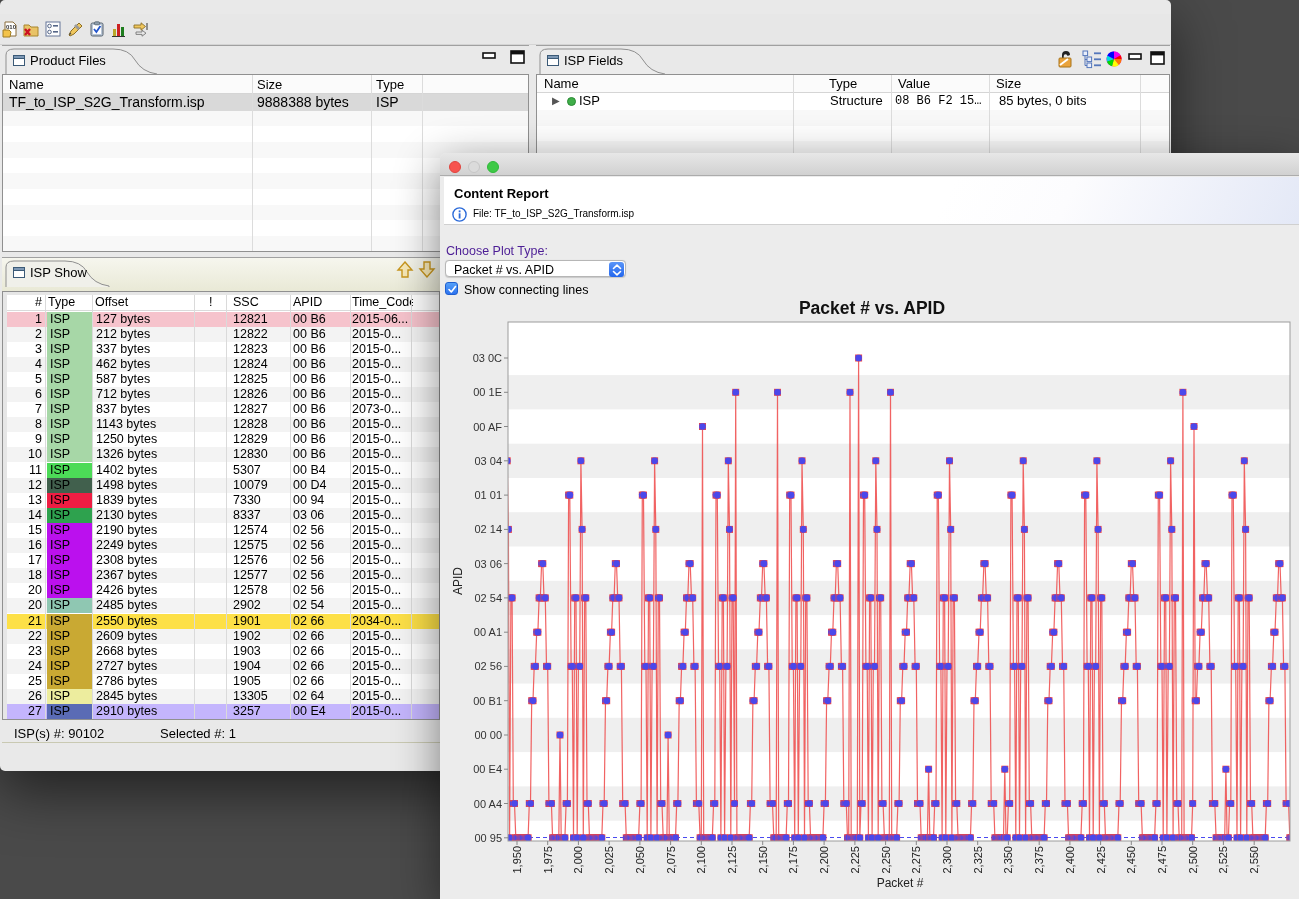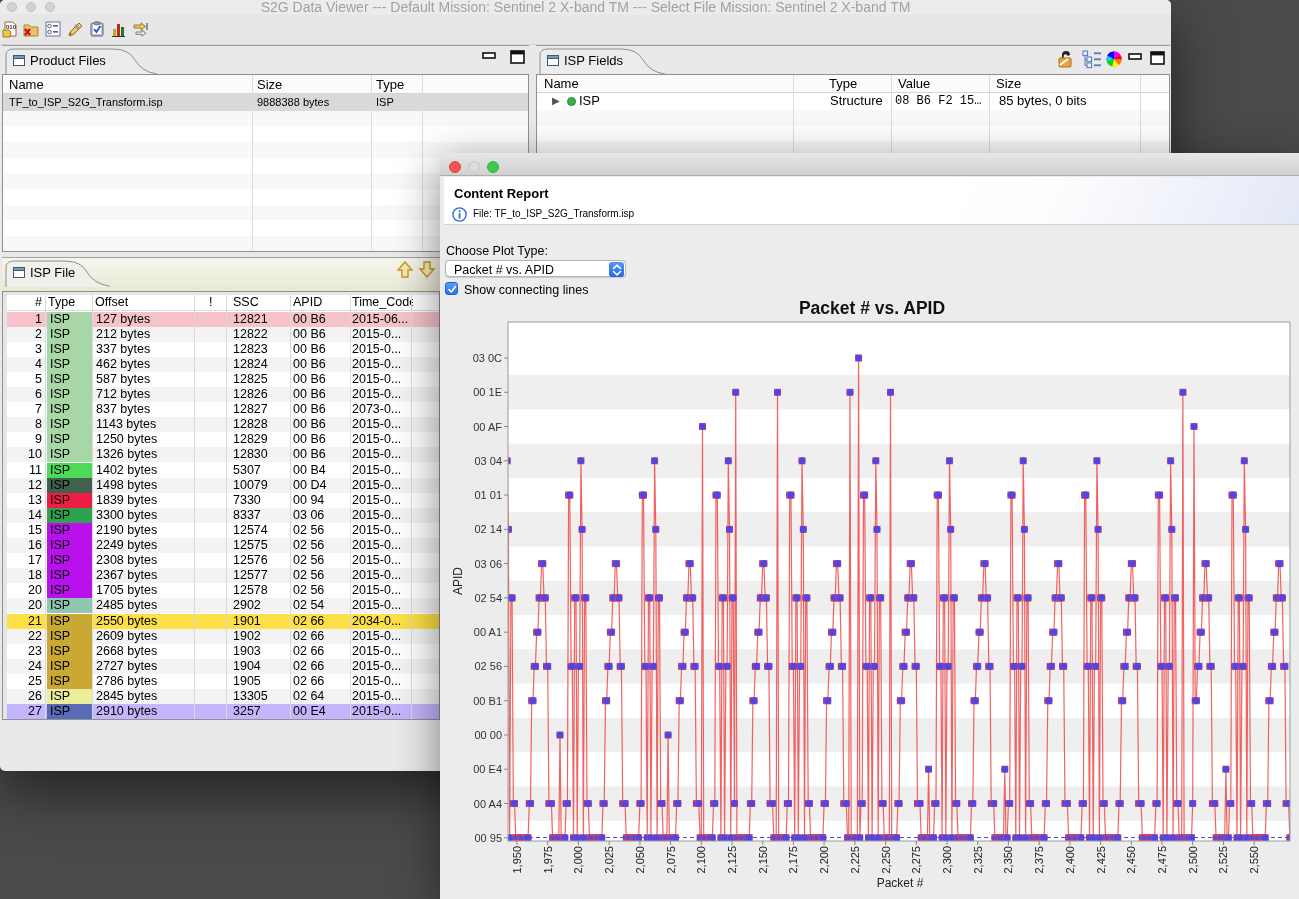--- a/index.html
+++ b/index.html
@@ -39,26 +39,20 @@
   border-bottom:1px solid #acacac; }
 .dtl { position:absolute; top:8px; width:12px; height:12px; border-radius:50%; }
 #dlg-head { position:absolute; left:4px; top:24px; width:100%; height:48px;
   background:linear-gradient(115deg,#ffffff 58%,#fcfcfe 72%,#eceff9 90%,#e3e8f6 100%);
   border-bottom:1px solid #d0d0d0; }
 .chev { fill:none; stroke:#fff; stroke-width:1.6; stroke-linecap:round; stroke-linejoin:round; }
 </style></head>
 <body>
 
 <div id="app">
- <div id="titlebar">
-  <div class="tl" style="left:7px"></div>
-  <div class="tl" style="left:26px"></div>
-  <div class="tl" style="left:45px"></div>
-  <div id="title">S2G Data Viewer --- Default Mission: Sentinel 2 X-band TM --- Select File Mission: Sentinel 2 X-band TM</div>
- </div>
  <div id="toolbar">
   <svg width="160" height="24" style="position:absolute;left:2px;top:6px">
 
    <g transform="translate(0,1)">
     <path d="M3,1 h8 l3,3 v11 h-11 z" fill="#fff" stroke="#8a6d3b" stroke-width="1"></path>
     <text x="4" y="8" font-size="6" font-weight="bold" fill="#333">010</text>
     <path d="M1,9 l6,0 2,2 -1,5 -7,0 z" fill="#f3c34a" stroke="#a07d22" stroke-width="1"></path>
    </g>
 
    <g transform="translate(21,1)">
@@ -120,21 +114,21 @@
    <rect x="29" y="1" width="13" height="3.4" fill="#111"></rect>
   </svg>
 
   <div class="panel-border" style="left:0;top:29px;width:527px;height:178px;">
    <div style="position:absolute;left:0;top:0;right:0;bottom:0;overflow:hidden">
     <div class="thead" style="left:0;top:0;width:100%;height:19px;">
      <span class="hd" style="left:6px;top:2px">Name</span>
      <span class="hd" style="left:254px;top:2px">Size</span>
      <span class="hd" style="left:373px;top:2px">Type</span>
     </div>
-    <div class="abs" style="left:0;top:19px;width:100%;height:16.5px;background:#d9d9d9;font-size:11px;line-height:16px">
+    <div class="abs" style="left:0;top:19px;width:100%;height:16.5px;background:#d9d9d9;font-size:14px;line-height:16px">
      <span class="hd" style="left:6px">TF_to_ISP_S2G_Transform.isp</span>
      <span class="hd" style="left:254px">9888388 bytes</span>
      <span class="hd" style="left:373px">ISP</span>
     </div>
     <div class="abs" style="left:0;top:35.5px;right:0;bottom:0">
             <div style="position:absolute;left:0;top:0.0px;width:100%;height:15.7px;background:#f8f8f8"></div>
             <div style="position:absolute;left:0;top:15.7px;width:100%;height:15.7px;background:#ffffff"></div>
             <div style="position:absolute;left:0;top:31.4px;width:100%;height:15.7px;background:#f8f8f8"></div>
             <div style="position:absolute;left:0;top:47.1px;width:100%;height:15.7px;background:#ffffff"></div>
             <div style="position:absolute;left:0;top:62.8px;width:100%;height:15.7px;background:#f8f8f8"></div>
@@ -230,21 +224,21 @@
  <div class="abs" style="left:2px;top:257px;width:1167px;height:490px;">
   <div class="abs" style="left:0;top:0;width:100%;height:1px;background:#a0a0a0"></div>
   <div class="abs" style="left:0;top:1px;width:100%;height:33px;background:linear-gradient(#f6f6ee,#e9e9d6)"></div>
   <svg width="140" height="30" style="position:absolute;left:3px;top:1px">
    <path d="M1,29 L1,9 Q1,3 9,3 L60,3 Q76,3 82,14 Q89,26 104,28 L104,29" fill="#f0f0ea" stroke="#8f8f8f" stroke-width="1"></path>
   </svg>
   <svg width="12" height="12" style="position:absolute;left:11px;top:10px">
     <rect x="0.5" y="0.5" width="11" height="10" fill="#fff" stroke="#3b5a77"></rect>
     <rect x="0.5" y="0.5" width="11" height="3" fill="#7d98b5" stroke="#3b5a77"></rect>
   </svg>
-  <div class="abs tabtxt" style="left:28px;top:8px">ISP File</div>
+  <div class="abs tabtxt" style="left:28px;top:8px">ISP Show</div>
 
   <svg width="50" height="22" style="position:absolute;left:394px;top:4px">
    <path d="M9,1 L16,9 h-4 v7 h-6 v-7 h-4 z" fill="#f7e9b8" stroke="#c8961e" stroke-width="1.4"></path>
    <path d="M31,16 L24,8 h4 v-7 h6 v7 h4 z" fill="#f7e9b8" stroke="#c8961e" stroke-width="1.4"></path>
   </svg>
 
   <div class="abs" style="left:0;top:34px;width:438px;height:429px;background:#e6e6e6;border:1px solid #909090">
 
    <div class="abs" style="left:4px;top:3px;width:432px;height:424px;background:#fff;overflow:hidden">
     <div class="abs" style="left:0;top:0;width:100%;height:15.5px;font-size:12.5px;border-bottom:1px solid #dadada">
@@ -370,21 +364,21 @@
               <span class="c1" style="background:#ef1d43">ISP</span>
               <span class="c2">1839 bytes</span>
               <span class="c3"></span>
               <span class="c4">7330</span>
               <span class="c5">00 94</span>
               <span class="c6">2015-0...</span>
             </div>
 <div class="ilrow" style="top:196.3px;background:#f3f3f3">
               <span class="c0">14</span>
               <span class="c1" style="background:#2ea24e">ISP</span>
-              <span class="c2">3300 bytes</span>
+              <span class="c2">2130 bytes</span>
               <span class="c3"></span>
               <span class="c4">8337</span>
               <span class="c5">03 06</span>
               <span class="c6">2015-0...</span>
             </div>
 <div class="ilrow" style="top:211.4px;background:#ffffff">
               <span class="c0">15</span>
               <span class="c1" style="background:#bb10ee">ISP</span>
               <span class="c2">2190 bytes</span>
               <span class="c3"></span>
@@ -415,21 +409,21 @@
               <span class="c1" style="background:#bb10ee">ISP</span>
               <span class="c2">2367 bytes</span>
               <span class="c3"></span>
               <span class="c4">12577</span>
               <span class="c5">02 56</span>
               <span class="c6">2015-0...</span>
             </div>
 <div class="ilrow" style="top:271.8px;background:#ffffff">
               <span class="c0">20</span>
               <span class="c1" style="background:#bb10ee">ISP</span>
-              <span class="c2">1705 bytes</span>
+              <span class="c2">2426 bytes</span>
               <span class="c3"></span>
               <span class="c4">12578</span>
               <span class="c5">02 56</span>
               <span class="c6">2015-0...</span>
             </div>
 <div class="ilrow" style="top:286.9px;background:#f3f3f3">
               <span class="c0">20</span>
               <span class="c1" style="background:#8fc7b2">ISP</span>
               <span class="c2">2485 bytes</span>
               <span class="c3"></span>
@@ -504,39 +498,44 @@
     <div class="vline" style="left:38px;background:#dadada"></div>
     <div class="vline" style="left:85px;background:#dadada"></div>
     <div class="vline" style="left:187px;background:#dadada"></div>
     <div class="vline" style="left:219px;background:#dadada"></div>
     <div class="vline" style="left:283px;background:#dadada"></div>
     <div class="vline" style="left:343px;background:#dadada"></div>
     <div class="vline" style="left:404px;background:#dadada"></div>
    </div>
   </div>
 
+  <div class="abs" style="left:0;top:463px;width:438px;height:27px;font-size:13px;color:#000">
+   <span style="position:absolute;left:12px;top:6px">ISP(s) #: 90102</span>
+   <span style="position:absolute;left:158px;top:6px">Selected #: 1</span>
+   <div class="abs" style="left:0;top:22px;width:1167px;height:1px;background:#c9c9b2"></div>
+  </div>
  </div>
 </div>
 
 <div id="dialog">
  <div id="dlg-tb">
   <div class="dtl" style="left:9px;background:#f7544f;border:1px solid #e0443e"></div>
   <div class="dtl" style="left:28px;background:#dbdbdb;border:1px solid #c6c6c6"></div>
   <div class="dtl" style="left:47px;background:#3ec946;border:1px solid #2fb93a"></div>
  </div>
  <div id="dlg-head">
   <div style="position:absolute;left:10px;top:9px;font-size:13px;font-weight:bold;color:#000">Content Report</div>
   <svg width="15" height="15" style="position:absolute;left:8px;top:30px">
    <circle cx="7.5" cy="7.5" r="6.6" fill="#fff" stroke="#2c6bd9" stroke-width="1.4"></circle>
    <rect x="6.7" y="6.3" width="1.8" height="5.2" fill="#2c6bd9"></rect>
    <rect x="6.7" y="3.4" width="1.8" height="1.9" fill="#2c6bd9"></rect>
   </svg>
   <div style="position:absolute;left:29px;top:31px;font-size:10px;color:#000">File: TF_to_ISP_S2G_Transform.isp</div>
  </div>
- <div style="position:absolute;left:6px;top:91px;font-size:12.5px;color:#000000">Choose Plot Type:</div>
+ <div style="position:absolute;left:6px;top:91px;font-size:12.5px;color:#4c1d95">Choose Plot Type:</div>
  <div style="position:absolute;left:5px;top:107px;width:181px;height:17px;background:#fff;border:1px solid #b6b6b6;border-radius:4px;box-shadow:0 0.5px 1px rgba(0,0,0,.15)">
   <div style="position:absolute;left:8px;top:2px;font-size:12.5px">Packet # vs. APID</div>
   <div style="position:absolute;right:1px;top:1px;width:15px;height:15px;border-radius:3px;background:linear-gradient(#5a95f8,#2367ee)">
    <svg width="16" height="16" class="abs" style="left:0;top:0">
     <path class="chev" d="M4.5,6.5 L8,3.2 L11.5,6.5"></path>
     <path class="chev" d="M4.5,9.5 L8,12.8 L11.5,9.5"></path>
    </svg>
   </div>
  </div>
  <div style="position:absolute;left:5px;top:129px;width:13px;height:13px;border-radius:3px;background:linear-gradient(#55a0f8,#2d73ef);border:1px solid #1f5fd0">

